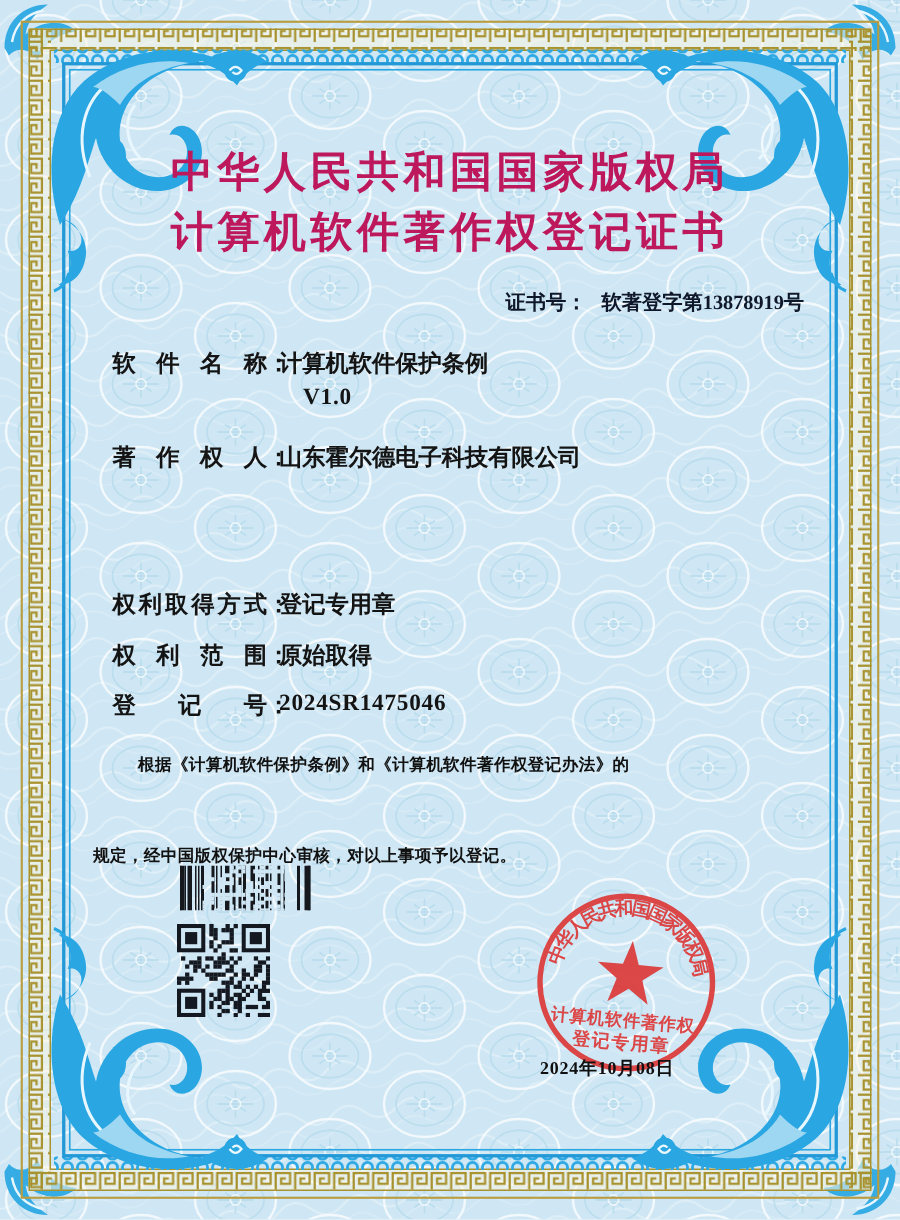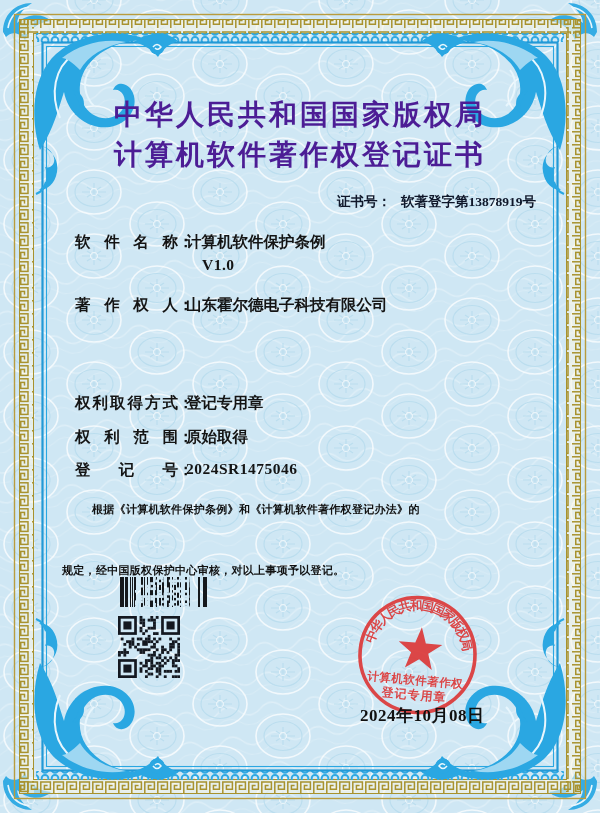--- a/index.html
+++ b/index.html
@@ -7,33 +7,33 @@
     position:relative;width:600px;height:813px;overflow:hidden;
     background:#cfe7f4;
     font-family:"Liberation Sans","DejaVu Sans",sans-serif;
     color:#141414;
   }
   .bg-svg{position:absolute;left:0;top:0;}
   .abs{position:absolute;}
   .title{
     left:0;width:600px;text-align:center;
     font-family:"Liberation Serif","DejaVu Serif",serif;
-    font-weight:700;font-size:28px;letter-spacing:3px;color:#4c1d95;
+    font-weight:700;font-size:28px;letter-spacing:3px;color:#be185d;
   }
   .certno{
     top:193px;right:64px;font-size:13.5px;font-weight:700;color:#0f172a;
   }
   .certno .num{font-family:"Liberation Serif","DejaVu Serif",serif;margin-left:10px;}
   .row{position:absolute;left:75px;font-size:15.5px;font-weight:700;white-space:nowrap;}
   .flabel{display:inline-flex;justify-content:space-between;width:103px;vertical-align:top;}
   .fvalue{position:absolute;left:111px;top:0;white-space:nowrap;}
   .serifnum{font-family:"Liberation Serif","DejaVu Serif",serif;letter-spacing:.5px;}
   .stmt{font-size:11px;font-weight:700;letter-spacing:.3px;color:#111;white-space:nowrap;}
   .date{
-    left:360px;top:704px;font-size:17px;font-weight:700;letter-spacing:.5px;
+    left:360px;top:704px;font-size:12px;font-weight:700;letter-spacing:.5px;
     font-family:"Liberation Serif","DejaVu Serif",serif;color:#101010;
   }
 </style>
 </head>
 <body>
 
 <div class="page">
 
   <svg class="bg-svg" width="600" height="813" viewBox="0 0 600 813" xmlns="http://www.w3.org/2000/svg" xmlns:xlink="http://www.w3.org/1999/xlink">
     <defs>

